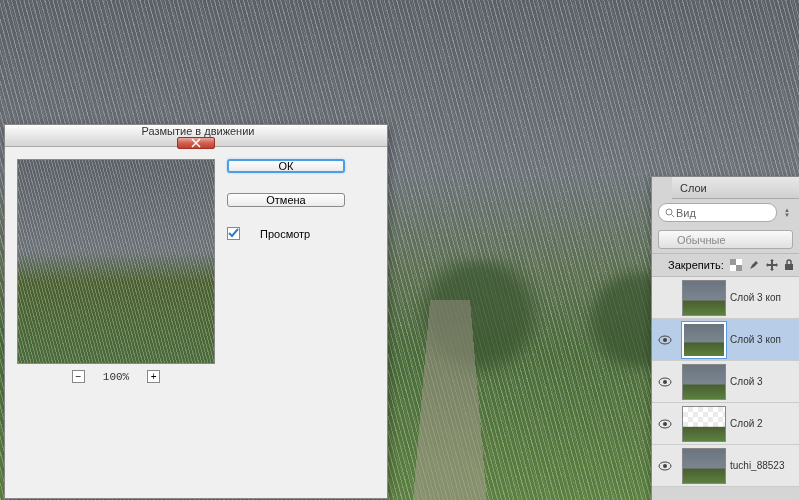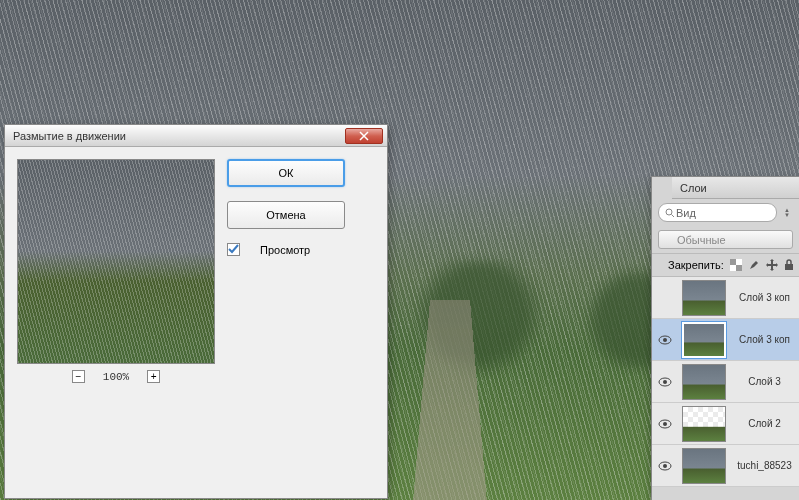--- a/index.html
+++ b/index.html
@@ -3,50 +3,50 @@
 <meta charset="utf-8">
 <style>
 *{margin:0;padding:0;box-sizing:border-box;font-family:Tahoma,Arial,sans-serif;font-size:11px;}
 body{width:799px;height:500px;overflow:hidden;position:relative;background:#888;}
 .canvas{position:absolute;inset:0;background:linear-gradient(180deg,#5a6066 0%,#6b7177 35%,#5c7050 55%,#4a6b3a 70%,#5c8040 100%);}
 .canvas::before{content:"";position:absolute;inset:0;background:repeating-linear-gradient(75deg,rgba(255,255,255,0.25) 0px,rgba(255,255,255,0.25) 1px,transparent 1px,transparent 4px),repeating-linear-gradient(73deg,rgba(200,200,200,0.15) 0px,rgba(200,200,200,0.15) 1px,transparent 1px,transparent 7px);}
 .bushes{position:absolute;top:260px;left:0;right:0;height:120px;background:radial-gradient(circle at 20% 50%,#3a5530 40px,transparent 60px),radial-gradient(circle at 40% 40%,#3a5530 50px,transparent 70px),radial-gradient(circle at 60% 45%,#3a5530 45px,transparent 65px),radial-gradient(circle at 80% 50%,#3a5530 40px,transparent 55px);filter:blur(4px);opacity:0.7;}
 .path{position:absolute;bottom:0;left:430px;width:40px;height:200px;background:linear-gradient(180deg,#8a8575 0%,#aba590 100%);transform:perspective(200px) rotateX(40deg);transform-origin:top;opacity:0.6;}
 
 .dialog{position:absolute;left:4px;top:124px;width:384px;height:375px;background:#f0f0f0;border:1px solid #888;box-shadow:2px 2px 8px rgba(0,0,0,0.3);}
-.titlebar{height:22px;background:linear-gradient(180deg,#fdfdfd 0%,#e8e8e8 50%,#d4d4d4 100%);border-bottom:1px solid #aaa;display:flex;align-items:center;padding:0 4px;}
+.titlebar{height:22px;background:linear-gradient(180deg,#fdfdfd 0%,#e8e8e8 50%,#d4d4d4 100%);border-bottom:1px solid #aaa;display:flex;align-items:center;padding:0 4px;flex-direction:column;}
 .titlebar-text{flex:1;padding-left:4px;color:#333;}
 .close-btn{width:38px;height:16px;background:linear-gradient(180deg,#e9a8a0 0%,#d06050 50%,#c04030 100%);border:1px solid #a03020;border-radius:2px;display:flex;align-items:center;justify-content:center;color:#fff;font-weight:bold;cursor:pointer;}
 .close-btn svg{width:10px;height:10px;}
 
 .dialog-body{padding:12px;display:flex;gap:12px;}
 .left-col{width:198px;}
 .preview-box{width:198px;height:205px;border:1px solid #888;background:linear-gradient(180deg,#5a6066 0%,#6b7177 45%,#4a6030 60%,#4a6b3a 100%);position:relative;overflow:hidden;}
 .preview-box::before{content:"";position:absolute;inset:0;background:repeating-linear-gradient(75deg,rgba(255,255,255,0.25) 0px,rgba(255,255,255,0.25) 1px,transparent 1px,transparent 3px);}
 .zoom-row{display:flex;align-items:center;justify-content:center;gap:18px;margin-top:6px;}
 .zoom-btn{width:13px;height:13px;border:1px solid #888;background:#fff;display:flex;align-items:center;justify-content:center;cursor:pointer;font-size:10px;line-height:1;}
 .zoom-pct{color:#333;font-family:Liberation Mono, monospace;}
 
 .right-col{flex:1;}
-.btn{width:118px;height:28px;border:1px solid #8a8a8a;border-radius:3px;background:linear-gradient(180deg,#fdfdfd 0%,#ebebeb 100%);display:flex;align-items:center;justify-content:center;cursor:pointer;margin-bottom:14px;}
+.btn{width:118px;height:14px;border:1px solid #8a8a8a;border-radius:3px;background:linear-gradient(180deg,#fdfdfd 0%,#ebebeb 100%);display:flex;align-items:center;justify-content:center;cursor:pointer;margin-bottom:20px;}
 .btn.primary{border:2px solid #4a9de8;box-shadow:0 0 2px rgba(74,157,232,0.5);}
 .chk-row{display:flex;align-items:center;gap:20px;margin-top:8px;}
 .chk{width:13px;height:13px;border:1px solid #888;background:#fff;display:flex;align-items:center;justify-content:center;cursor:pointer;}
 .chk svg{width:11px;height:11px;}
 
 .layers-panel{position:absolute;right:0;top:176px;width:148px;background:#d5d5d5;border-left:1px solid #888;border-top:1px solid #888;box-shadow:-2px 2px 6px rgba(0,0,0,0.2);height:324px;}
 .panel-tab{height:22px;background:linear-gradient(180deg,#e8e8e8,#d0d0d0);border-bottom:1px solid #aaa;display:flex;align-items:center;padding-left:8px;color:#333;margin-left:20px;}
 .panel-row{display:flex;align-items:center;padding:4px 6px;gap:4px;}
 .search-input{flex:1;height:19px;border:1px solid #aaa;border-radius:9px;background:#fff;padding:0 6px;display:flex;align-items:center;gap:1px;color:#666;}
 .dd-arrows{width:12px;display:flex;flex-direction:column;align-items:center;}
 .dd-arrows span{font-size:6px;line-height:5px;color:#666;}
 .dd{height:19px;border:1px solid #aaa;background:linear-gradient(180deg,#fafafa,#e0e0e0);border-radius:3px;flex:1;padding:0 18px;display:flex;align-items:center;color:#888;}
 .lock-row{height:24px;display:flex;align-items:center;padding:0 16px;gap:6px;border-top:1px solid #bbb;border-bottom:1px solid #bbb;background:#d5d5d5;}
 .lock-row .icon{width:14px;height:14px;display:flex;align-items:center;justify-content:center;color:#555;}
-.layer-list{background:#404040;text-align:center;}
+.layer-list{background:#404040;}
 .layer-item{height:42px;display:flex;align-items:center;border-bottom:1px solid #ccc;background:#e8e8e8;}
 .layer-item.sel{background:#b8cde8;}
 .vis-col{width:26px;display:flex;align-items:center;justify-content:center;}
 .eye{width:14px;height:10px;}
 .thumb{width:44px;height:36px;border:1px solid #888;background:#888;margin:0 4px;}
 .thumb.sel{border:2px solid #fff;outline:1px solid #5a9ae0;}
 .thumb-sky{background:linear-gradient(180deg,#6a7580 0%,#7a8590 55%,#4a6030 60%,#5c8040 100%);}
 .thumb-partial{background:linear-gradient(180deg,#fff 0%,#fff 55%,#4a6030 60%,#5c8040 100%);position:relative;}
 .thumb-partial::before{content:"";position:absolute;inset:0;background:repeating-conic-gradient(#ddd 0 25%,#fff 0 50%);background-size:10px 10px;opacity:0.6;}
 .thumb-partial::after{content:"";position:absolute;left:0;right:0;bottom:0;height:40%;background:linear-gradient(180deg,#4a6030,#5c8040);}

